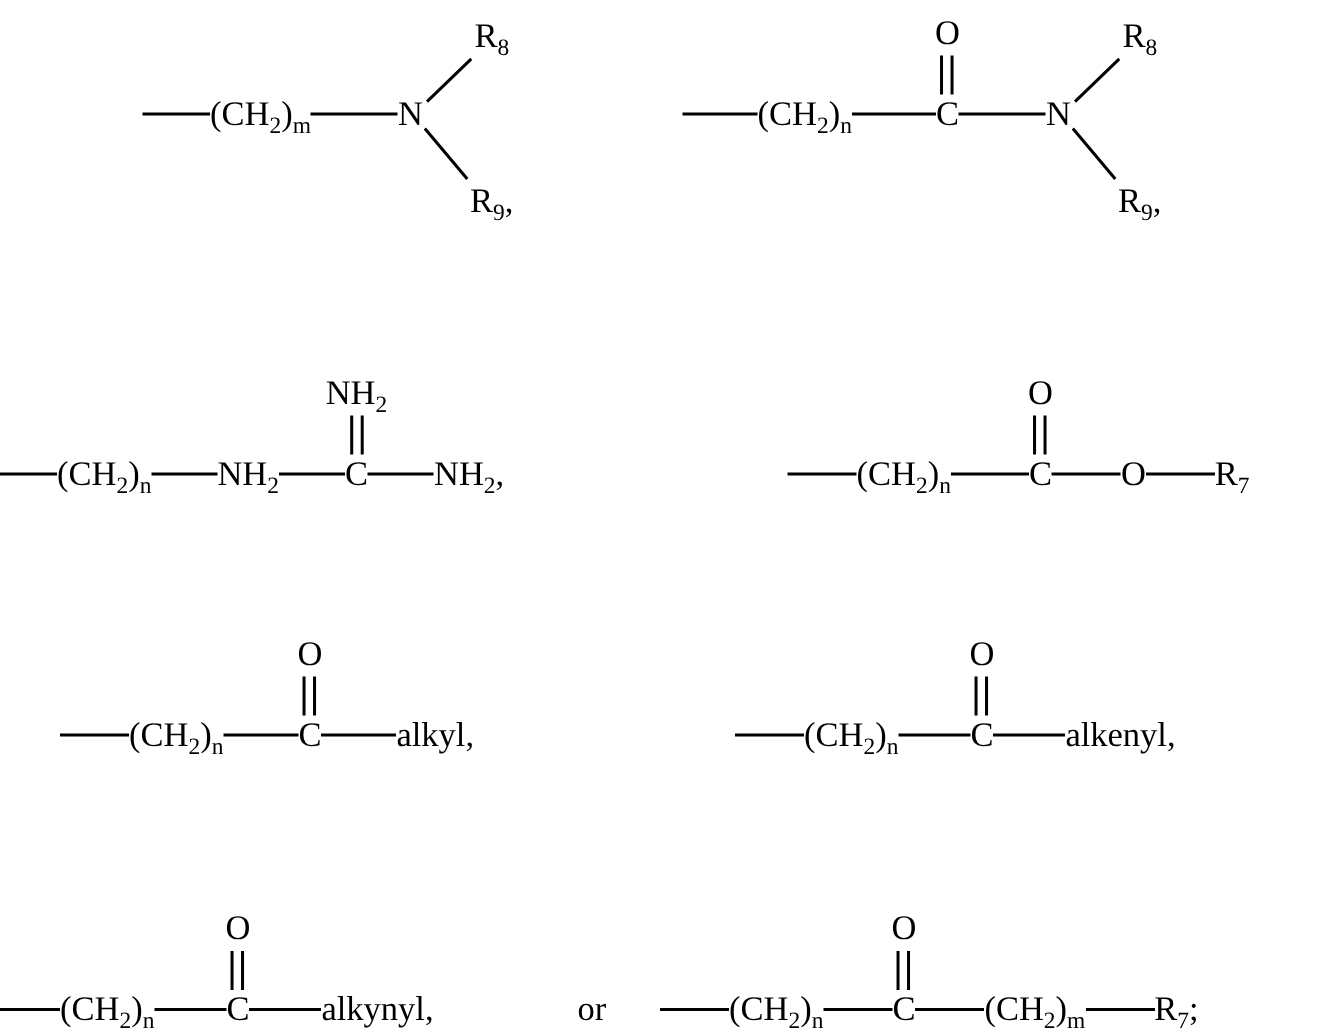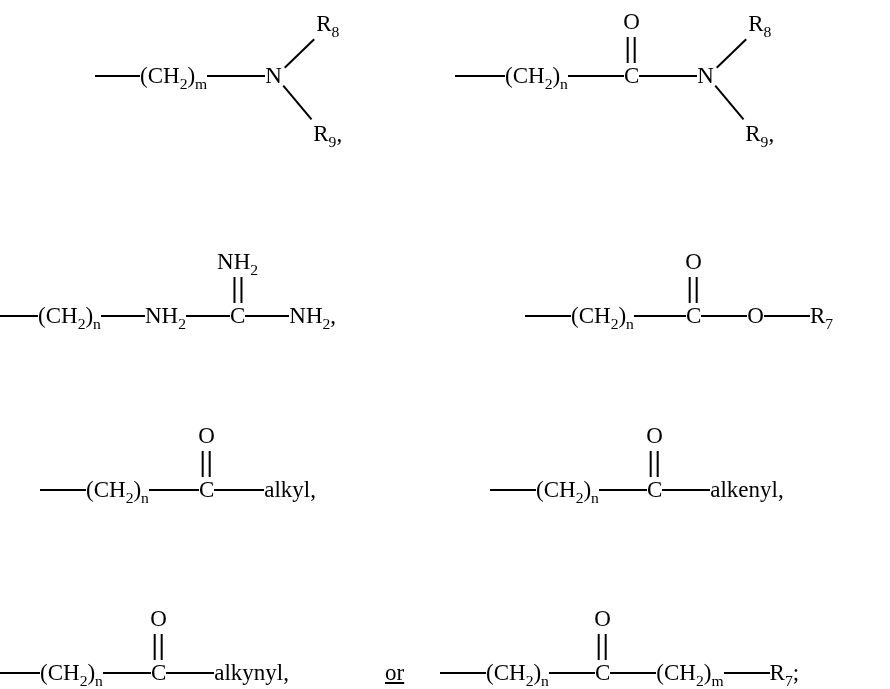--- a/index.html
+++ b/index.html
@@ -179,21 +179,21 @@
           <span class="toplabel">O</span>
           <div class="dbond"></div>
         </span>
         <span class="atom">C</span>
       </span>
       <div class="bond" style="width:48px;"></div>
       <span class="atom">alkynyl,</span>
     </div>
   </div>
 
-  <span class="or-label" style="left:385px; top:660px;text-decoration:underline;">or</span>
+  <span class="or-label" style="left:385px; top:660px;">or</span>
 
   <div class="struct" style="left:440px; top:596px; width:450px; height:93px;">
     <div class="chain" style="left:0; top:64px;">
       <div class="bond" style="width:46px;"></div>
       <span class="atom">(CH<sub>2</sub>)<sub>n</sub></span>
       <div class="bond" style="width:46px;"></div>
       <span class="cgroup">
         <span class="above">
           <span class="toplabel">O</span>
           <div class="dbond"></div>

